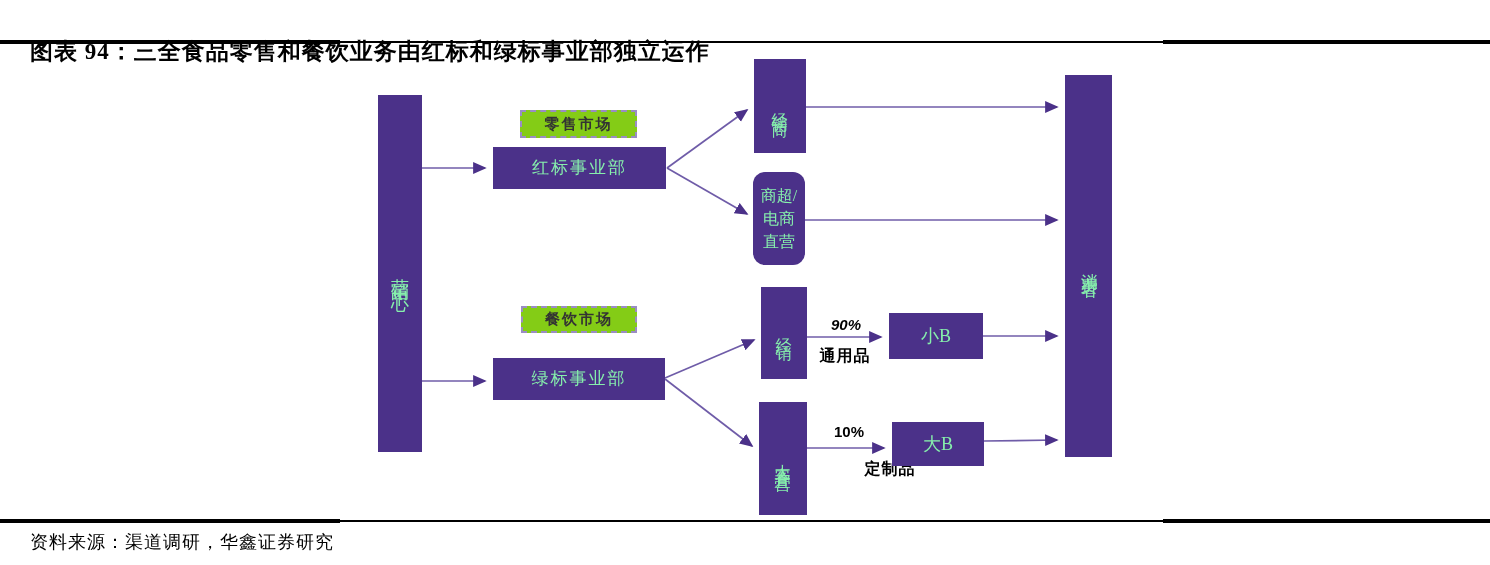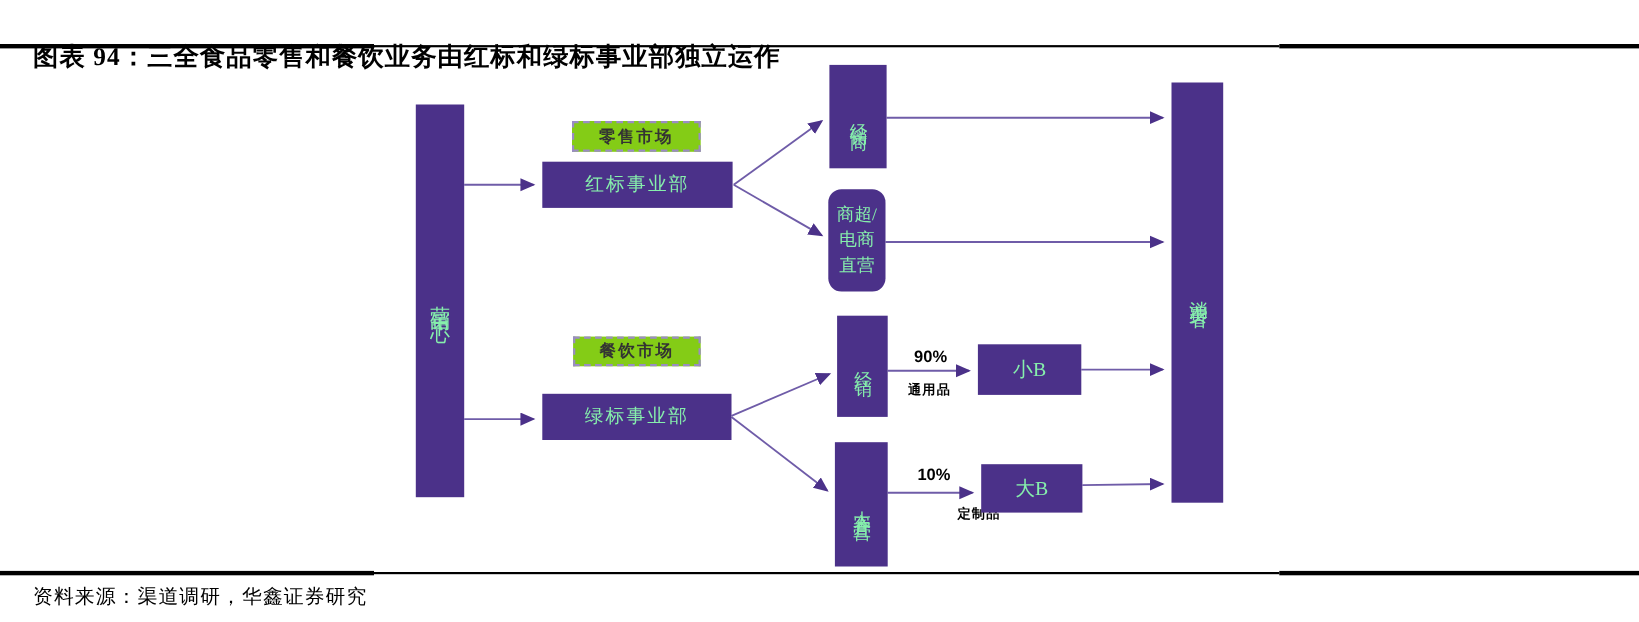--- a/index.html
+++ b/index.html
@@ -68,21 +68,21 @@
     letter-spacing: 2px;
   }
   .flow-label {
     position: absolute;
     transform: translateX(-50%);
     font-weight: bold;
     color: #000000;
     white-space: nowrap;
   }
   .flow-label.pct { font-family: "Liberation Sans", sans-serif; font-size: 15px; }
-  .flow-label.goods { font-size: 12px; letter-spacing: 1px; }
+  .flow-label.goods { font-size: 16px; letter-spacing: 1px; }
 
   .connectors {
     position: absolute;
     left: 0; top: 0;
     width: 1490px; height: 565px;
     pointer-events: none;
   }
   .multiline span { display: block; }
 </style>
 </head>
@@ -128,21 +128,21 @@
       <span>电商</span>
       <span>直营</span>
     </div>
   </div>
 
   <div class="tag" style="left:521px; top:306px; width:116px; height:27px;">餐饮市场</div>
   <div class="pbox" style="left:493px; top:358px; width:172px; height:42px; letter-spacing:2px;">绿标事业部</div>
   <div class="pbox vtext" style="left:761px; top:287px; width:46px; height:92px; font-size:16px; letter-spacing:8px;">经销</div>
   <div class="pbox vtext" style="left:759px; top:402px; width:48px; height:113px; font-size:16px; letter-spacing:3px;">大客户直营</div>
 
-  <div class="flow-label pct" style="left:846px; top:316px;">90%</div>
+  <div class="flow-label pct" style="left:846px; top:316px;font-style:italic;">90%</div>
   <div class="flow-label goods" style="left:845px; top:346px;">通用品</div>
   <div class="flow-label pct" style="left:849px; top:423px;">10%</div>
   <div class="flow-label goods" style="left:890px; top:459px;">定制品</div>
 
   <div class="pbox" style="left:892px; top:422px; width:92px; height:44px; font-size:18px;">大B</div>
   <div class="pbox" style="left:889px; top:313px; width:94px; height:46px; font-size:18px;">小B</div>
 
   <div class="pbox vtext" style="left:1065px; top:75px; width:47px; height:382px; font-size:17px; letter-spacing:4px;">消费者</div>
 
   <div class="rule thick" style="left:0; top:519px; width:340px;"></div>

